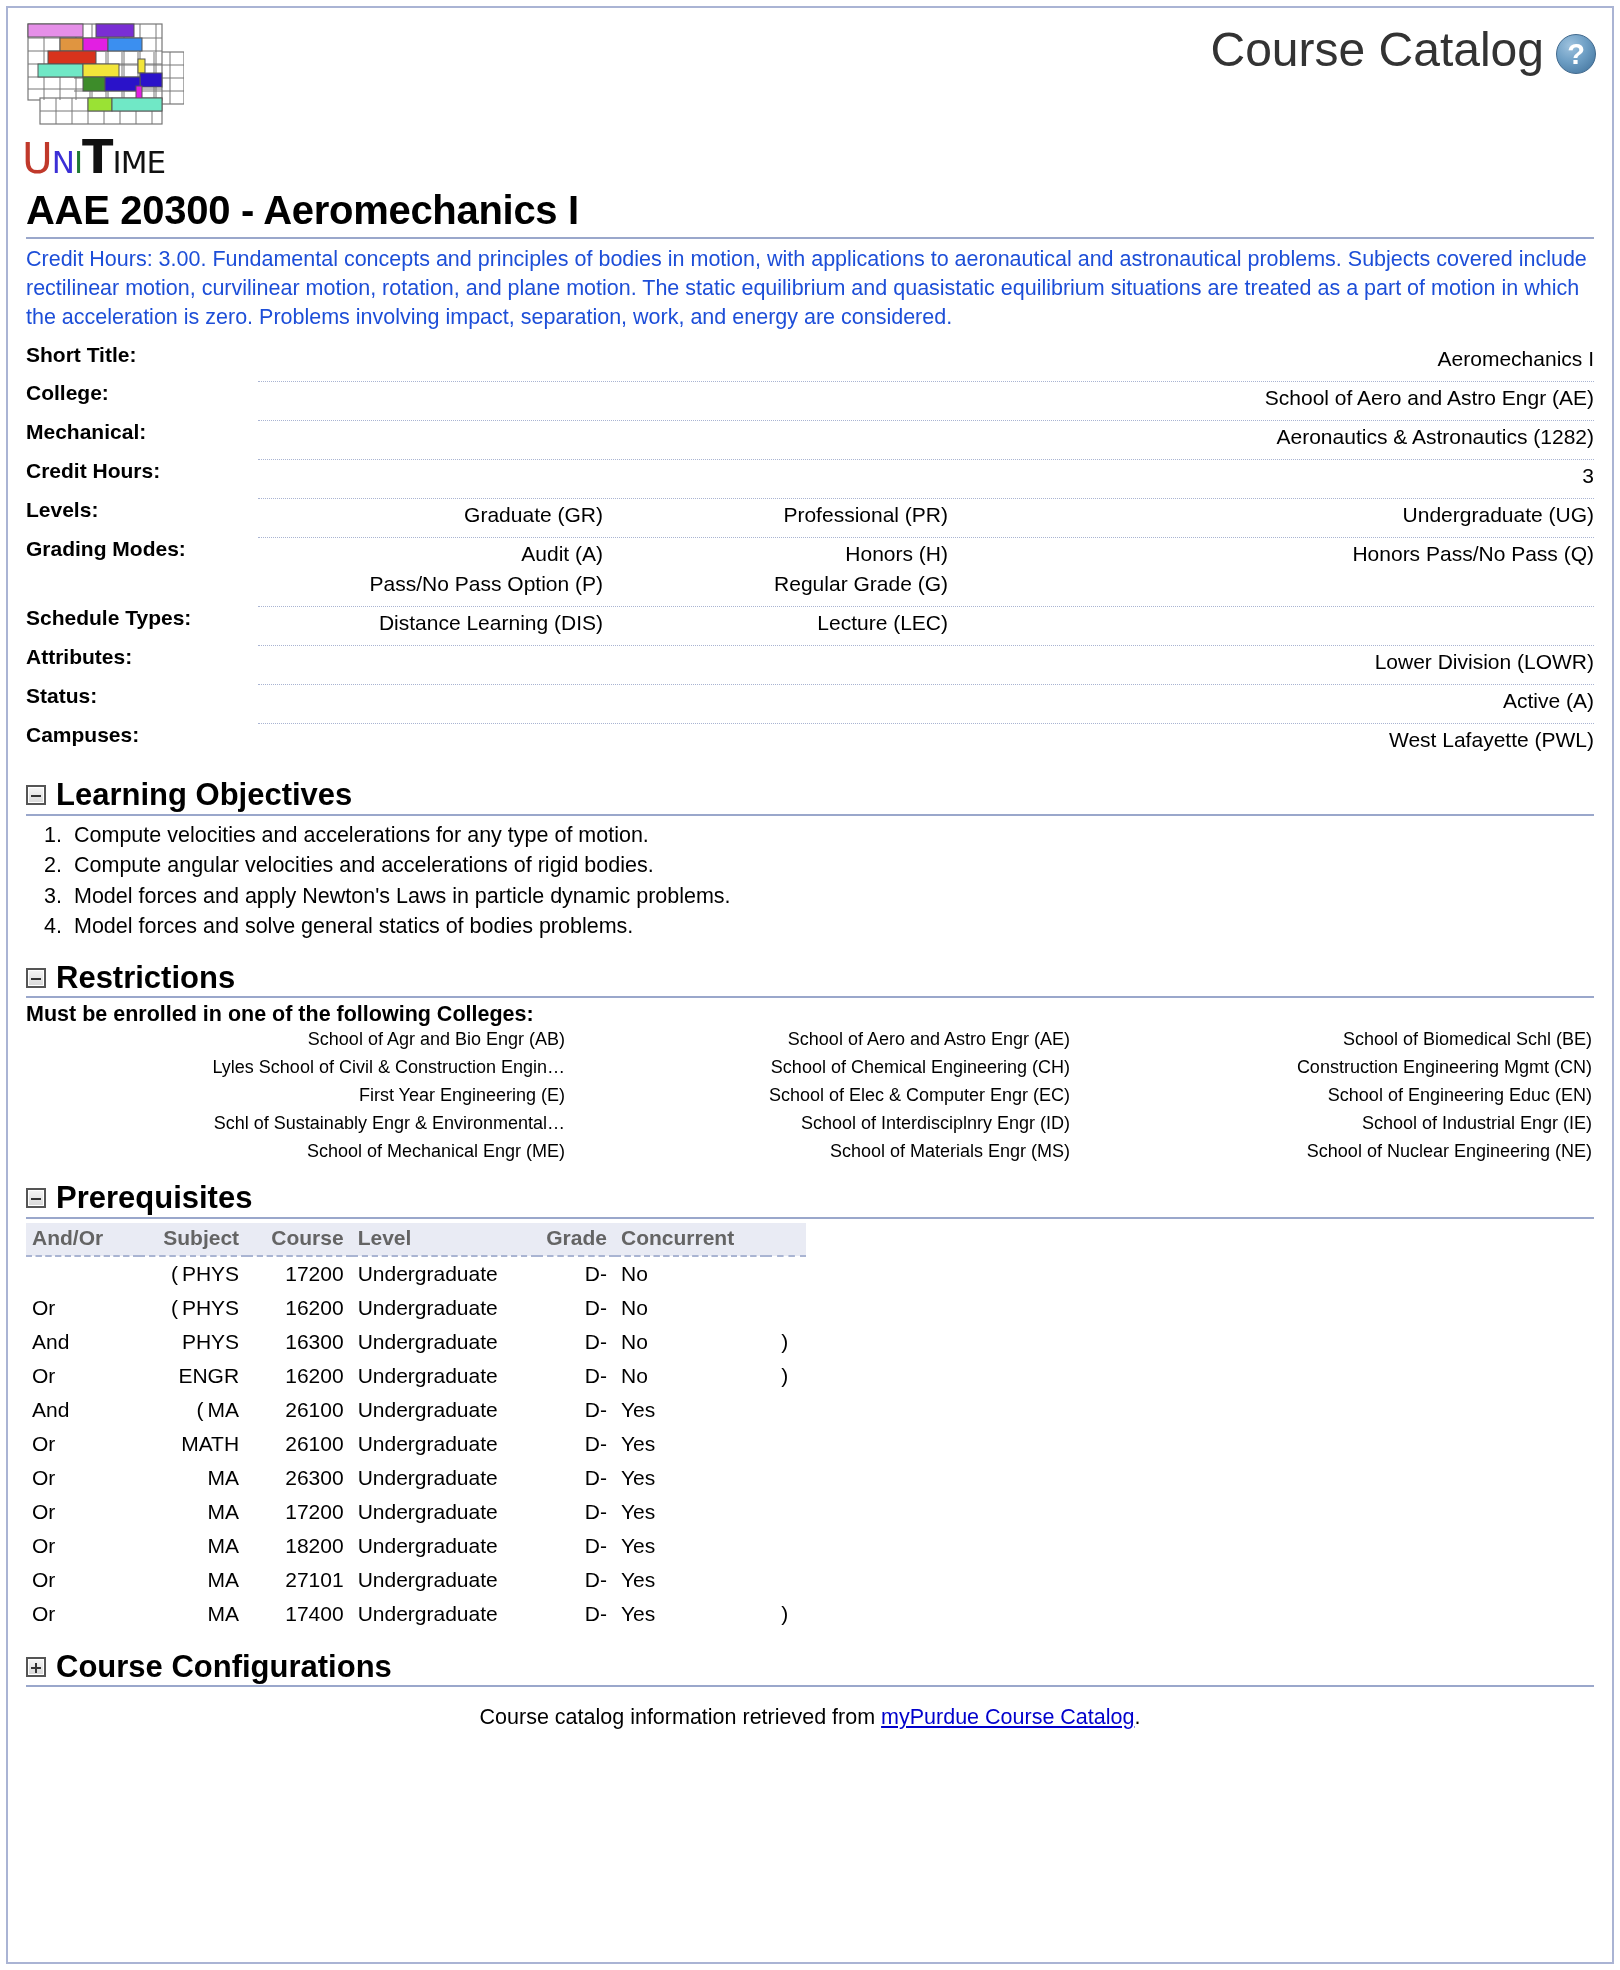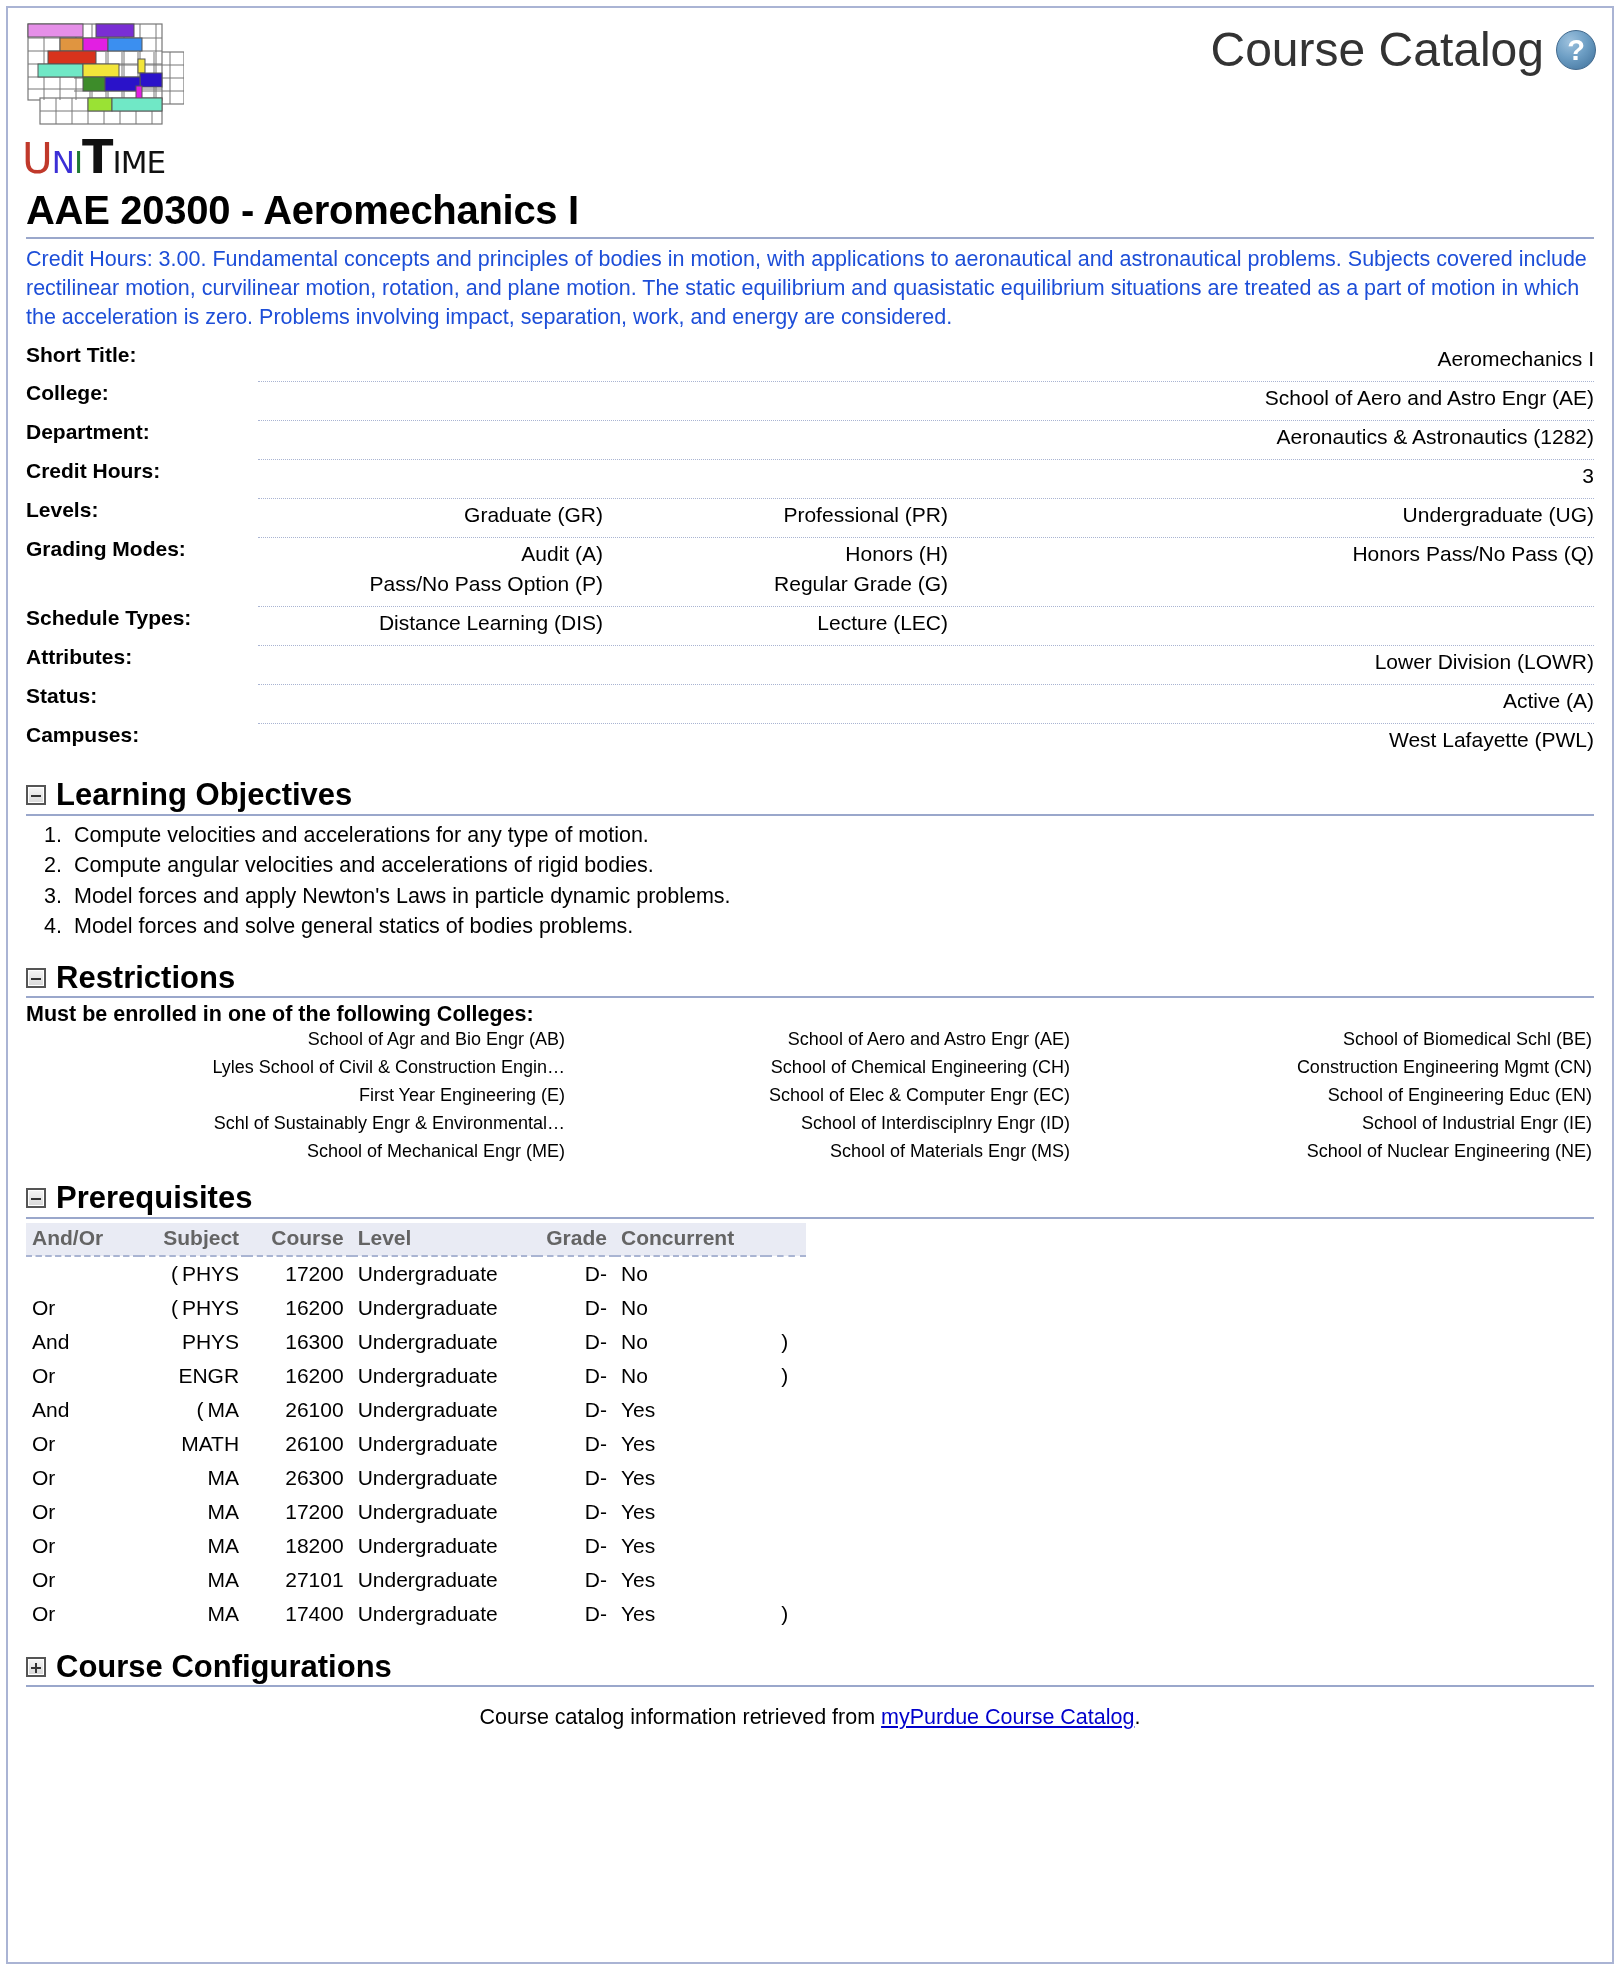--- a/index.html
+++ b/index.html
@@ -43,21 +43,21 @@
     white-space: nowrap;
   }
   .brand-word .l1 { color:#c0392b; font-size: 42px; }
   .brand-word .l2 { color:#3b2fd6; font-size: 31px; }
   .brand-word .l3 { color:#1f7a34; font-size: 31px; }
   .brand-word .l4 { color:#111111; font-size: 46px; font-weight:700; }
   .brand-word .l5 { color:#111111; font-size: 31px; }
 
   .header-right {
     display: flex;
-    align-items: flex-start;
+    align-items: flex-end;
     gap: 12px;
     padding-top: 8px;
   }
   .page-title-text {
     font-size: 48px;
     color: #333333;
     line-height: 1;
     white-space: nowrap;
   }
   .help-icon {
@@ -317,21 +317,21 @@
         </tr>
         <tr>
           <td class="det-label">College:</td>
           <td class="det-val-cell">
             <div class="det-val-inner">
               <div class="vcol">School of Aero and Astro Engr (AE)</div>
             </div>
           </td>
         </tr>
         <tr>
-          <td class="det-label">Department:</td>
+          <td class="det-label">Mechanical:</td>
           <td class="det-val-cell">
             <div class="det-val-inner">
               <div class="vcol">Aeronautics &amp; Astronautics (1282)</div>
             </div>
           </td>
         </tr>
         <tr>
           <td class="det-label">Credit Hours:</td>
           <td class="det-val-cell">
             <div class="det-val-inner">

